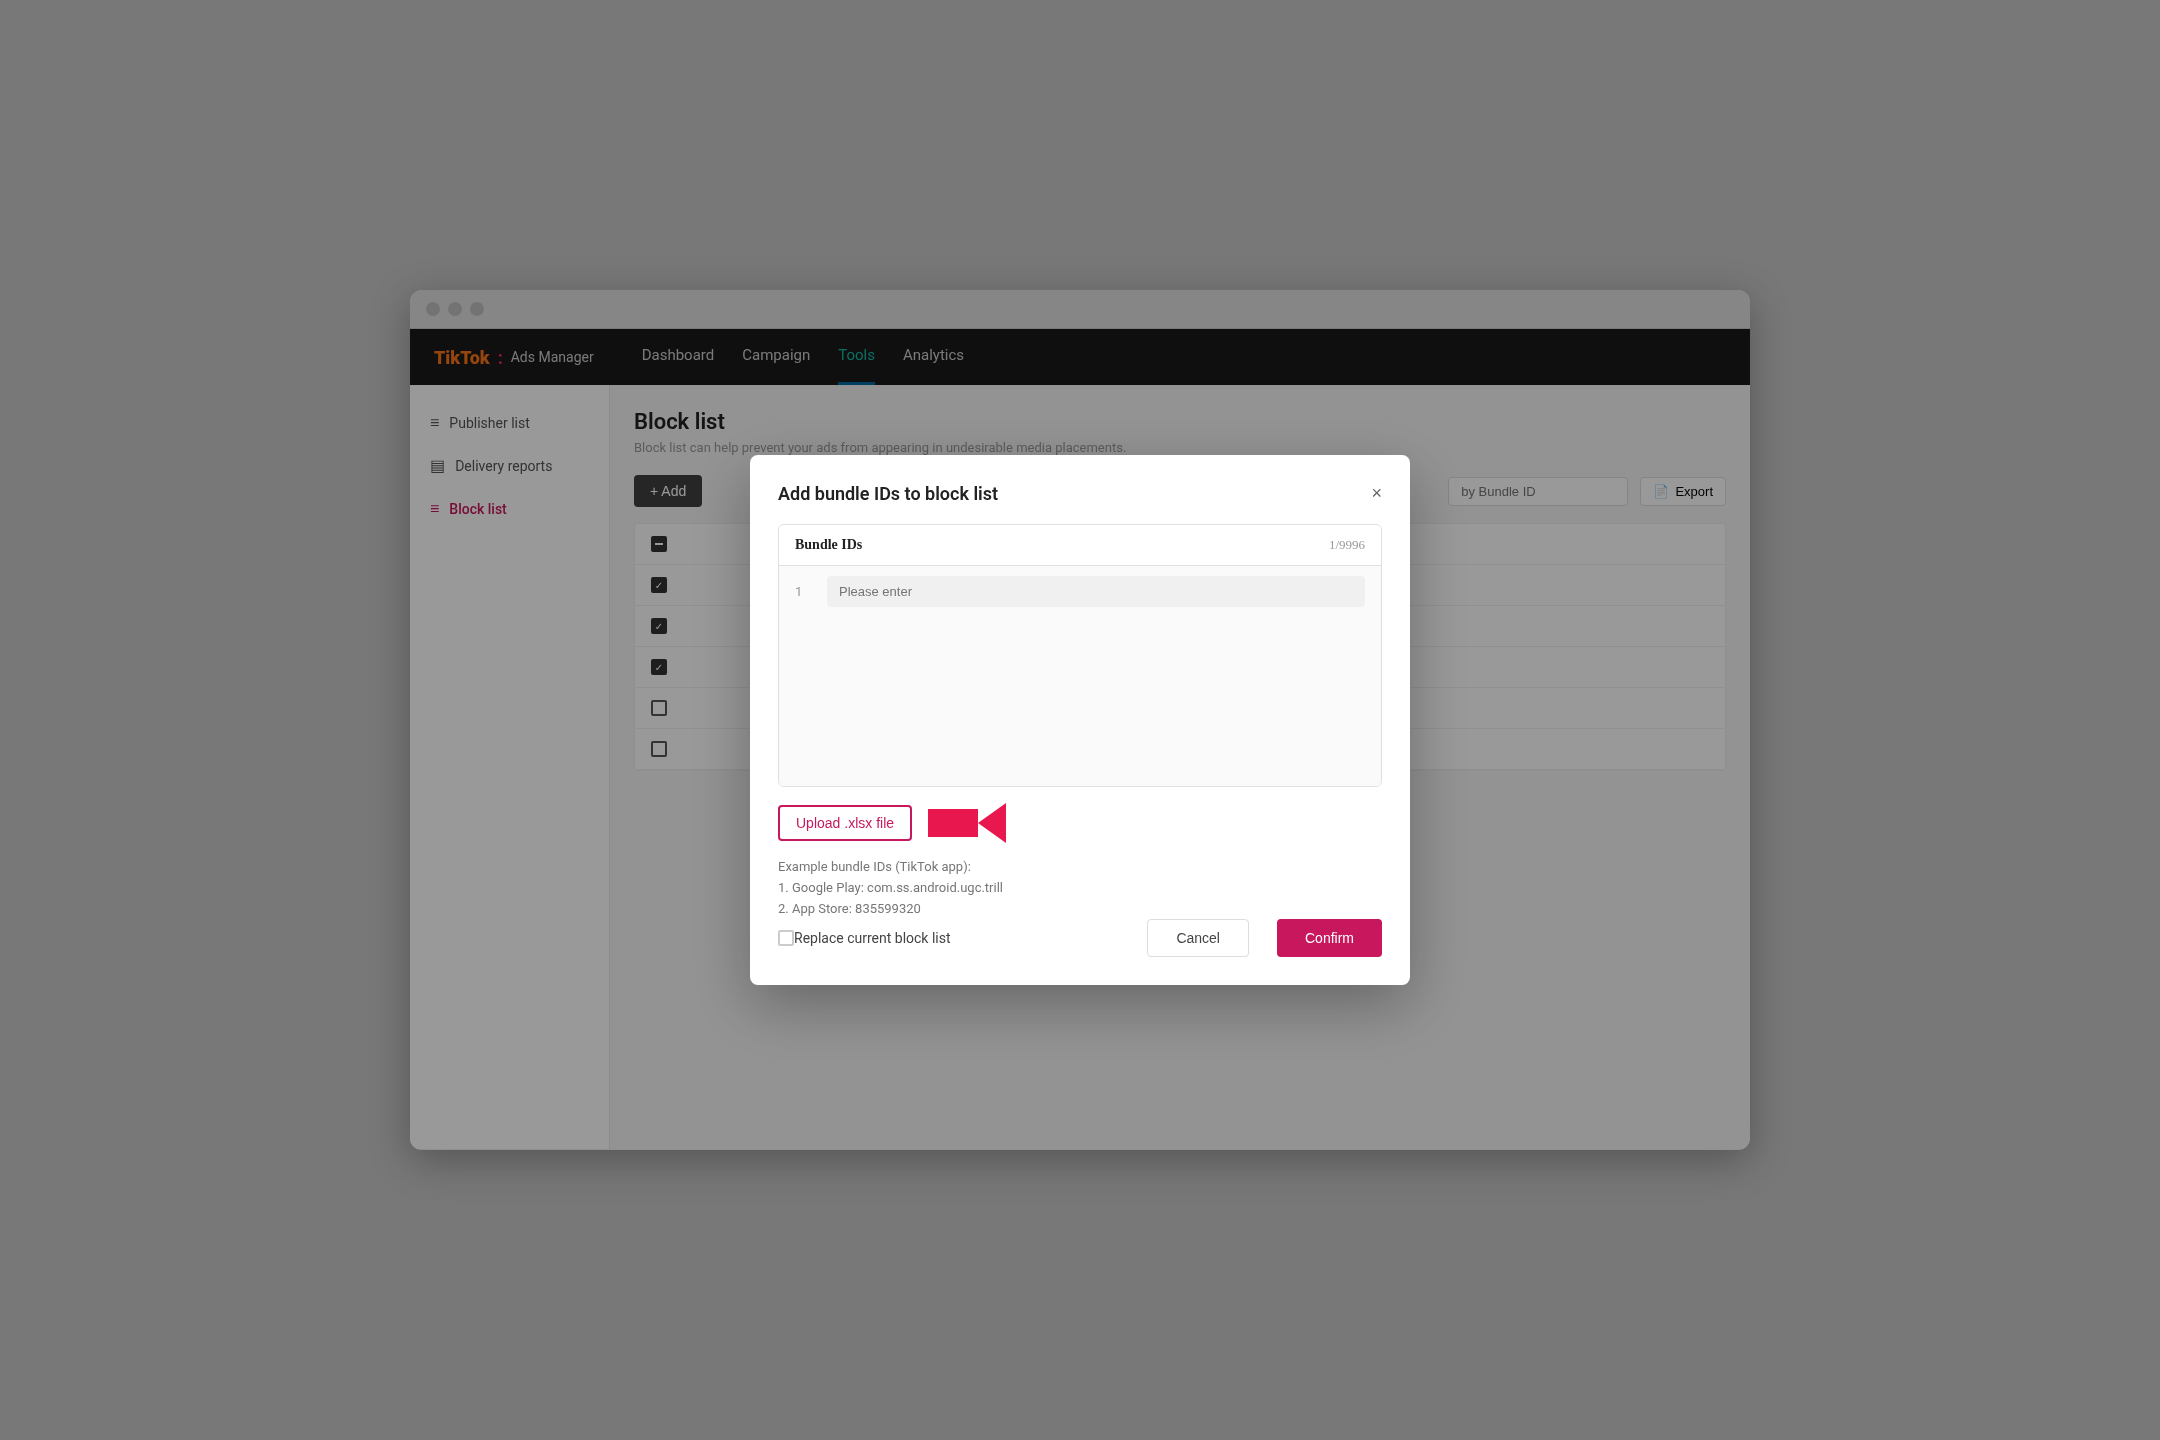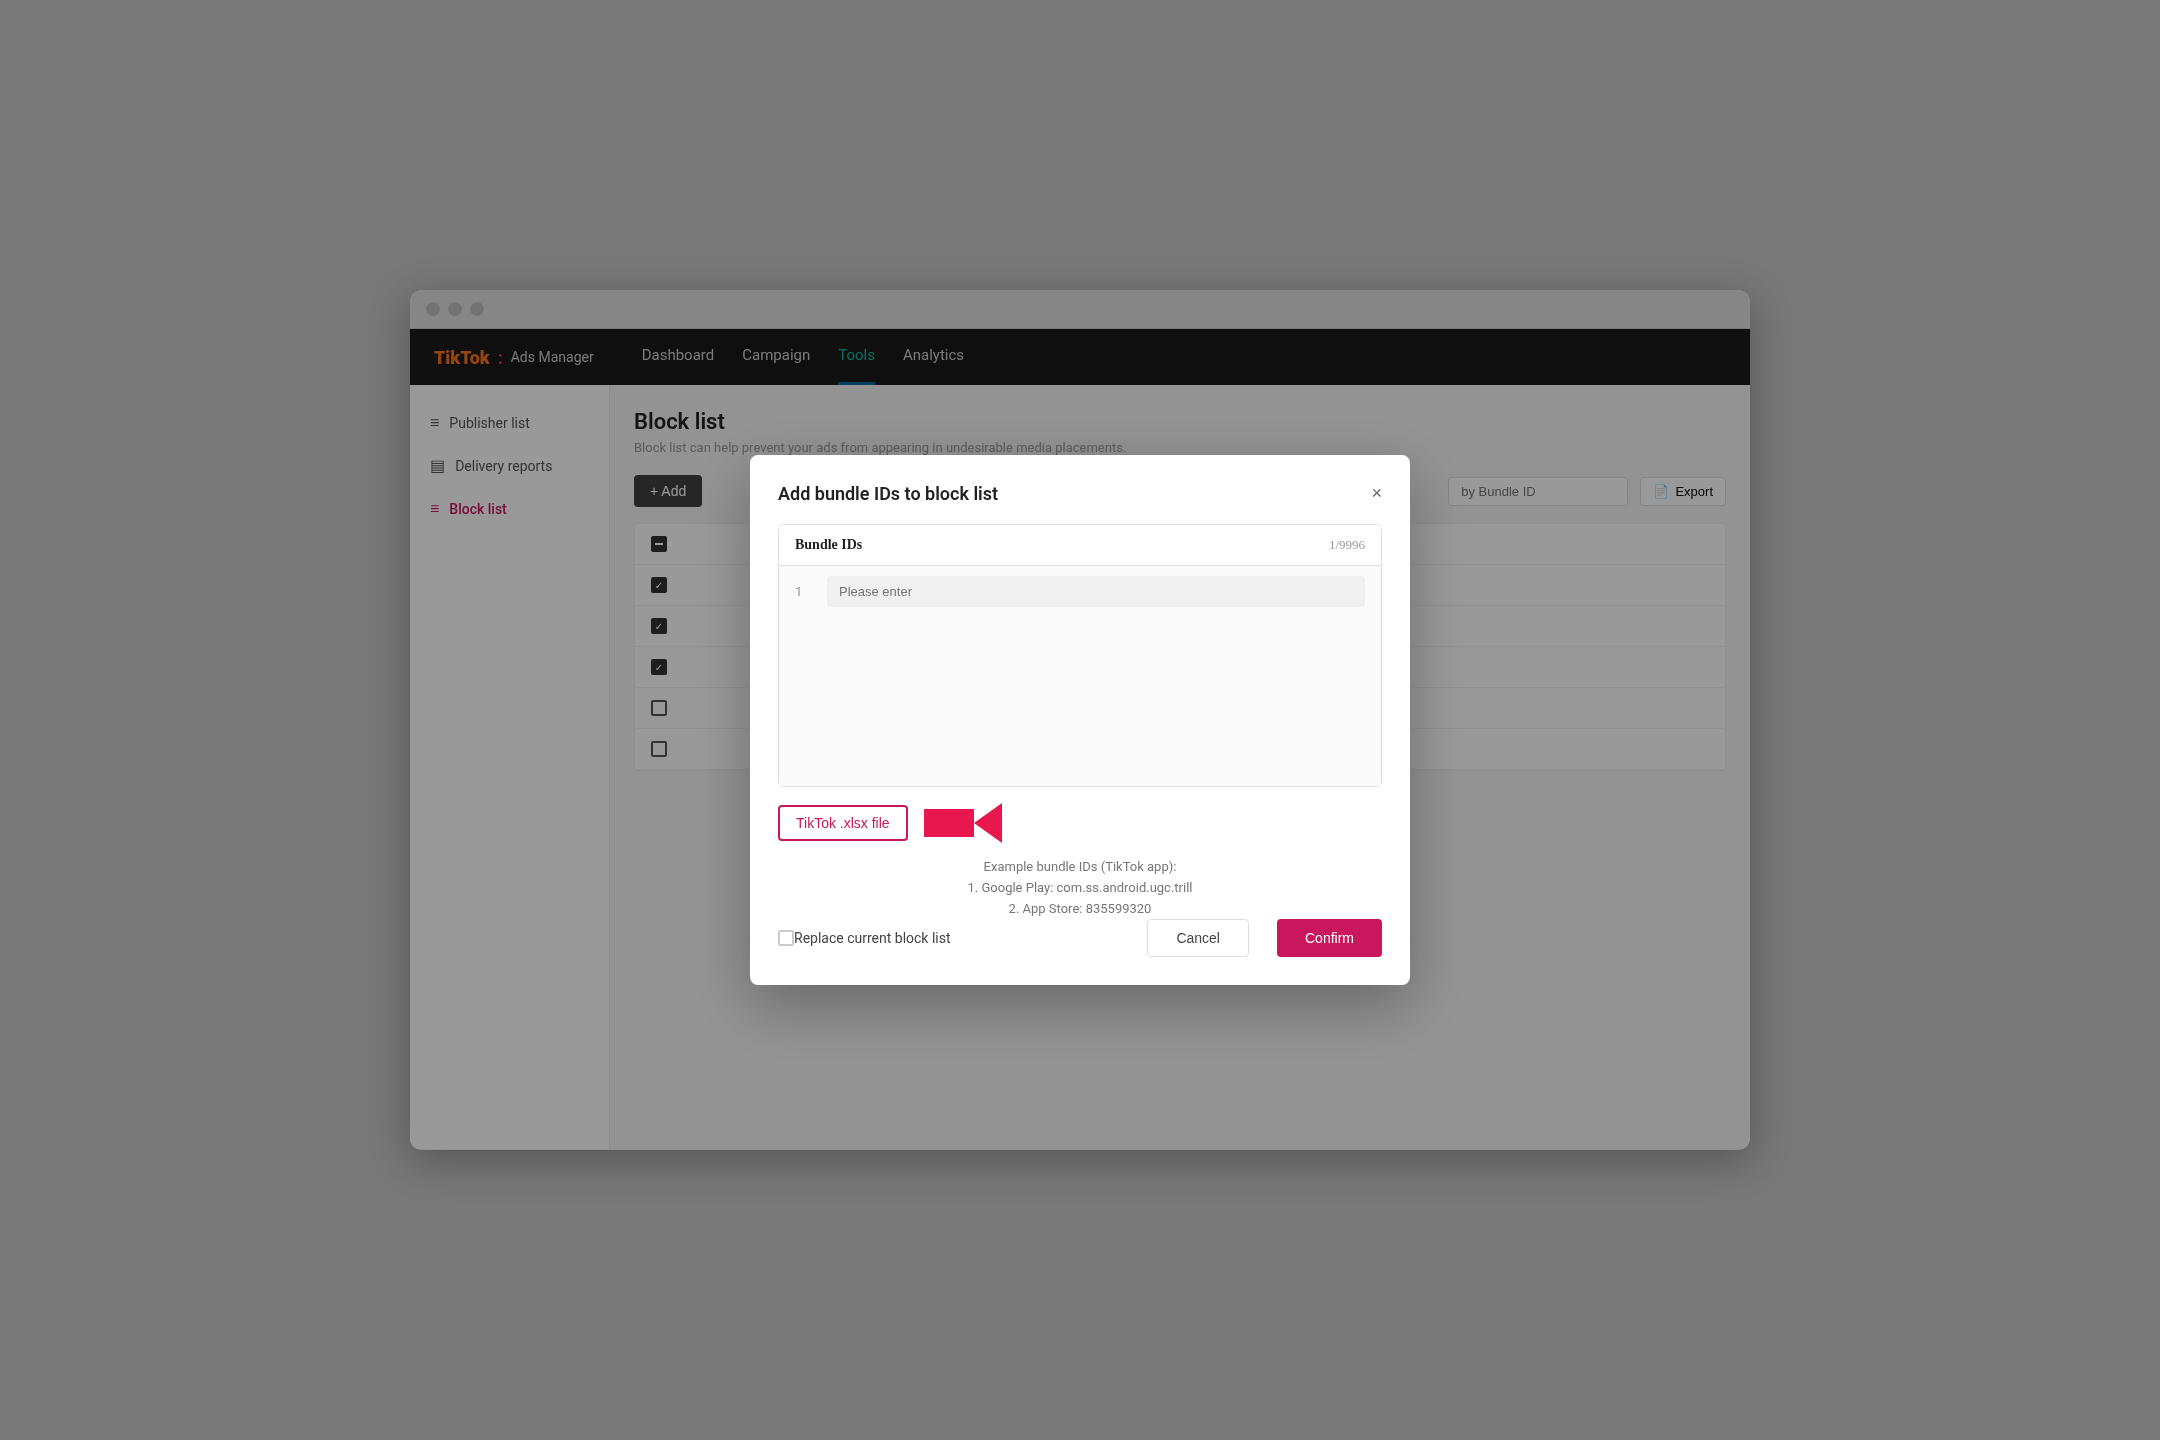--- a/index.html
+++ b/index.html
@@ -359,21 +359,20 @@
       border-right: 28px solid #e8174d;
     }
 
     .arrow-body {
       width: 50px;
       height: 28px;
       background: #e8174d;
     }
 
     .examples-section {
-      text-align: center;
     }
 
     .examples-title {
       font-size: 13px;
       color: #777;
       margin-bottom: 4px;
     }
 
     .example-item {
       font-size: 13px;
@@ -525,21 +524,21 @@
       </div>
       <div class="bundle-ids-body">
         <div class="bundle-row">
           <span class="row-num">1</span>
           <input class="row-input" type="text" placeholder="Please enter" style="">
         </div>
       </div>
     </div>
 
     <div class="upload-section">
-      <button class="upload-btn">TikTok .xlsx file</button>
+      <button class="upload-btn">Upload .xlsx file</button>
       <div class="arrow-indicator">
         <div class="arrow-body"></div>
         <div class="arrow-shape"></div>
       </div>
     </div>
 
     <div class="examples-section">
       <div class="examples-title">Example bundle IDs (TikTok app):</div>
       <div class="example-item">1. Google Play: com.ss.android.ugc.trill</div>
       <div class="example-item">2. App Store: 835599320</div>

